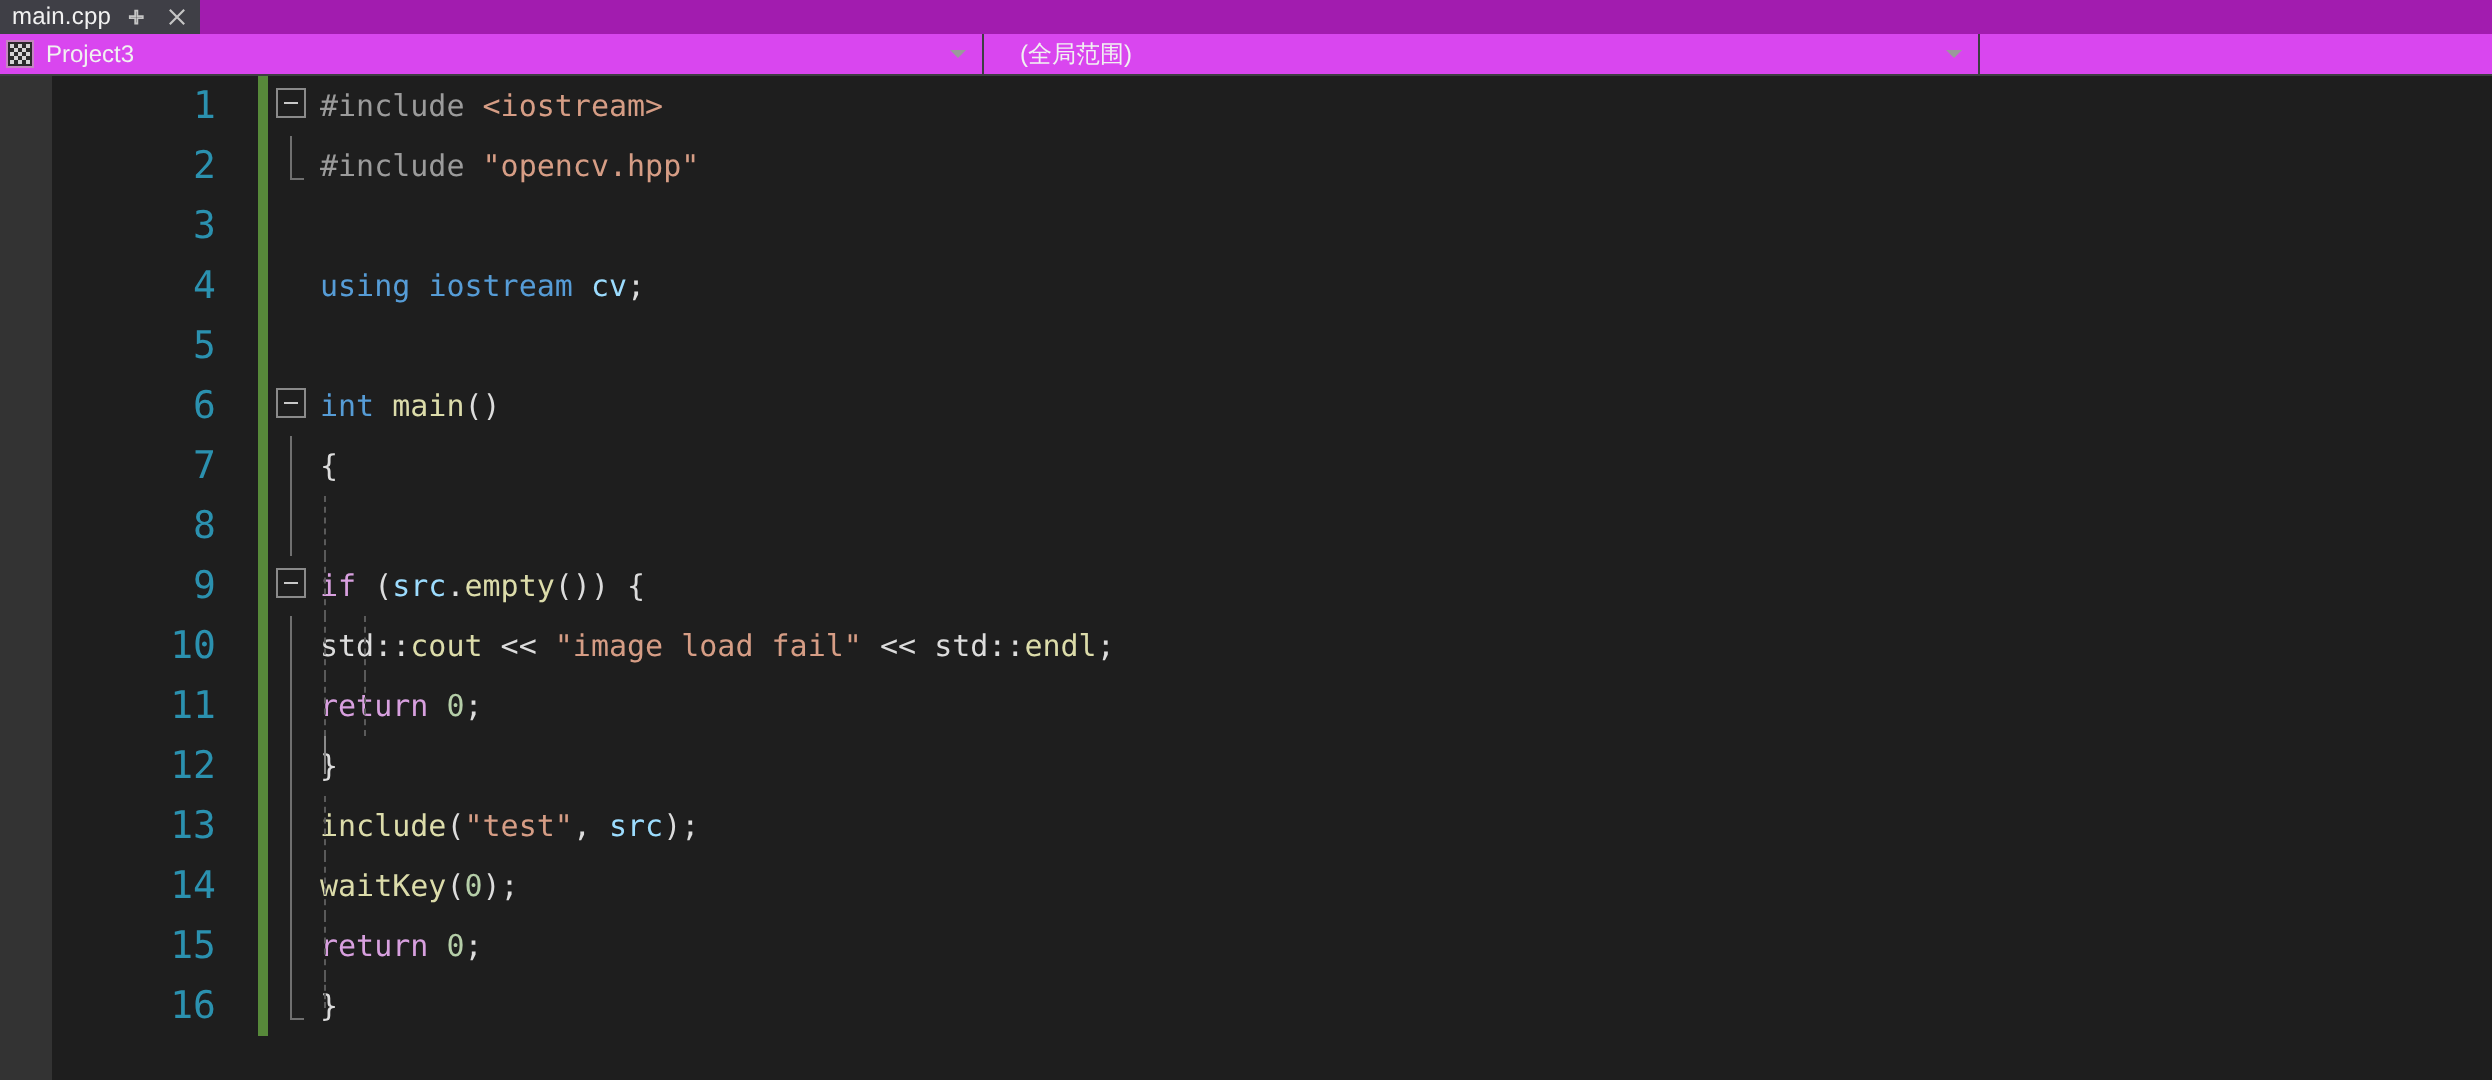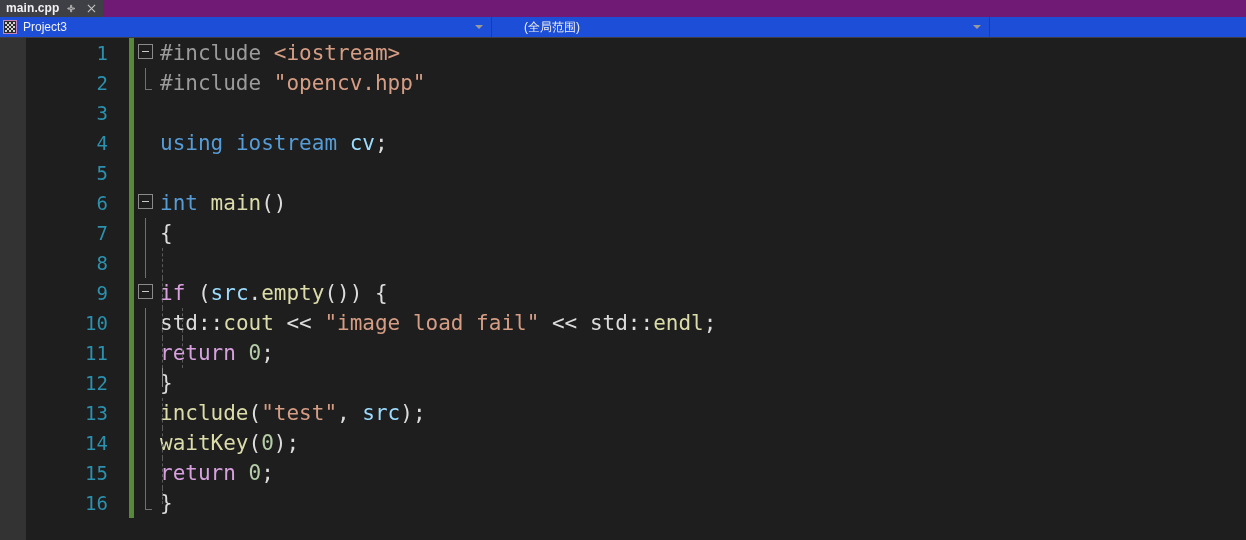--- a/index.html
+++ b/index.html
@@ -11,25 +11,24 @@
     width: 1246px;
     height: 540px;
     overflow: hidden;
     font-family: "Liberation Sans", sans-serif;
     -webkit-font-smoothing: antialiased;
   }
 
   
   .tabstrip {
     height: 17px;
-    background: #701a75;
+    background: #a21caf;
     display: flex;
     align-items: flex-end;
     position: relative;
-    font-weight: bold;
   }
   .tab {
     display: flex;
     align-items: center;
     background: #3f3f46;
     padding: 0 4px 0 6px;
     height: 17px;
     box-sizing: border-box;
     color: #f1f1f1;
     font-size: 12px;
@@ -51,21 +50,21 @@
     color: #c5c5c5;
   }
   .tabstrip-filler {
     flex: 1;
     background: #2d2d30;
   }
 
   
   .navbar {
     height: 21px;
-    background: #1d4ed8;
+    background: #d946ef;
     display: flex;
     align-items: stretch;
     border-bottom: 1px solid #3e3e42;
     box-sizing: border-box;
   }
   .nav-combo {
     display: flex;
     align-items: center;
     height: 100%;
     box-sizing: border-box;
@@ -75,21 +74,21 @@
     padding-left: 3px;
   }
   .nav-combo.c1 { width: 492px; border-right: 1px solid #3e3e42; }
   .nav-combo.c2 { width: 498px; border-right: 1px solid #3e3e42; justify-content: center; padding-left:0;}
   .nav-combo.c3 { flex: 1; }
   .nav-combo-text {
     color: #f1f1f1;
     font-size: 12px;
     white-space: nowrap;
   }
-  .nav-combo.c2 .nav-combo-text { margin-right: auto; margin-left: 32px; }
+  .nav-combo.c2 .nav-combo-text { margin-right: auto; margin-left: 18px; }
   .nav-arrow {
     position: absolute;
     right: 8px;
     top: 50%;
     transform: translateY(-50%);
     width: 0; height: 0;
     border-left: 4px solid transparent;
     border-right: 4px solid transparent;
     border-top: 4px solid #9a9a9a;
   }
@@ -151,21 +150,21 @@
   .glyph {
     width: 24px;
     flex: 0 0 24px;
     position: relative;
     height: 30px;
   }
   .code {
     flex: 1;
     white-space: pre;
     font-family: "DejaVu Sans Mono", monospace;
-    font-size: 21px;
+    font-size: 15px;
     color: #dcdcdc;
     letter-spacing: 0px;
     padding-left: 2px;
   }
 
   
   .foldbox {
     position: absolute;
     left: 4px;
     top: 6px;

